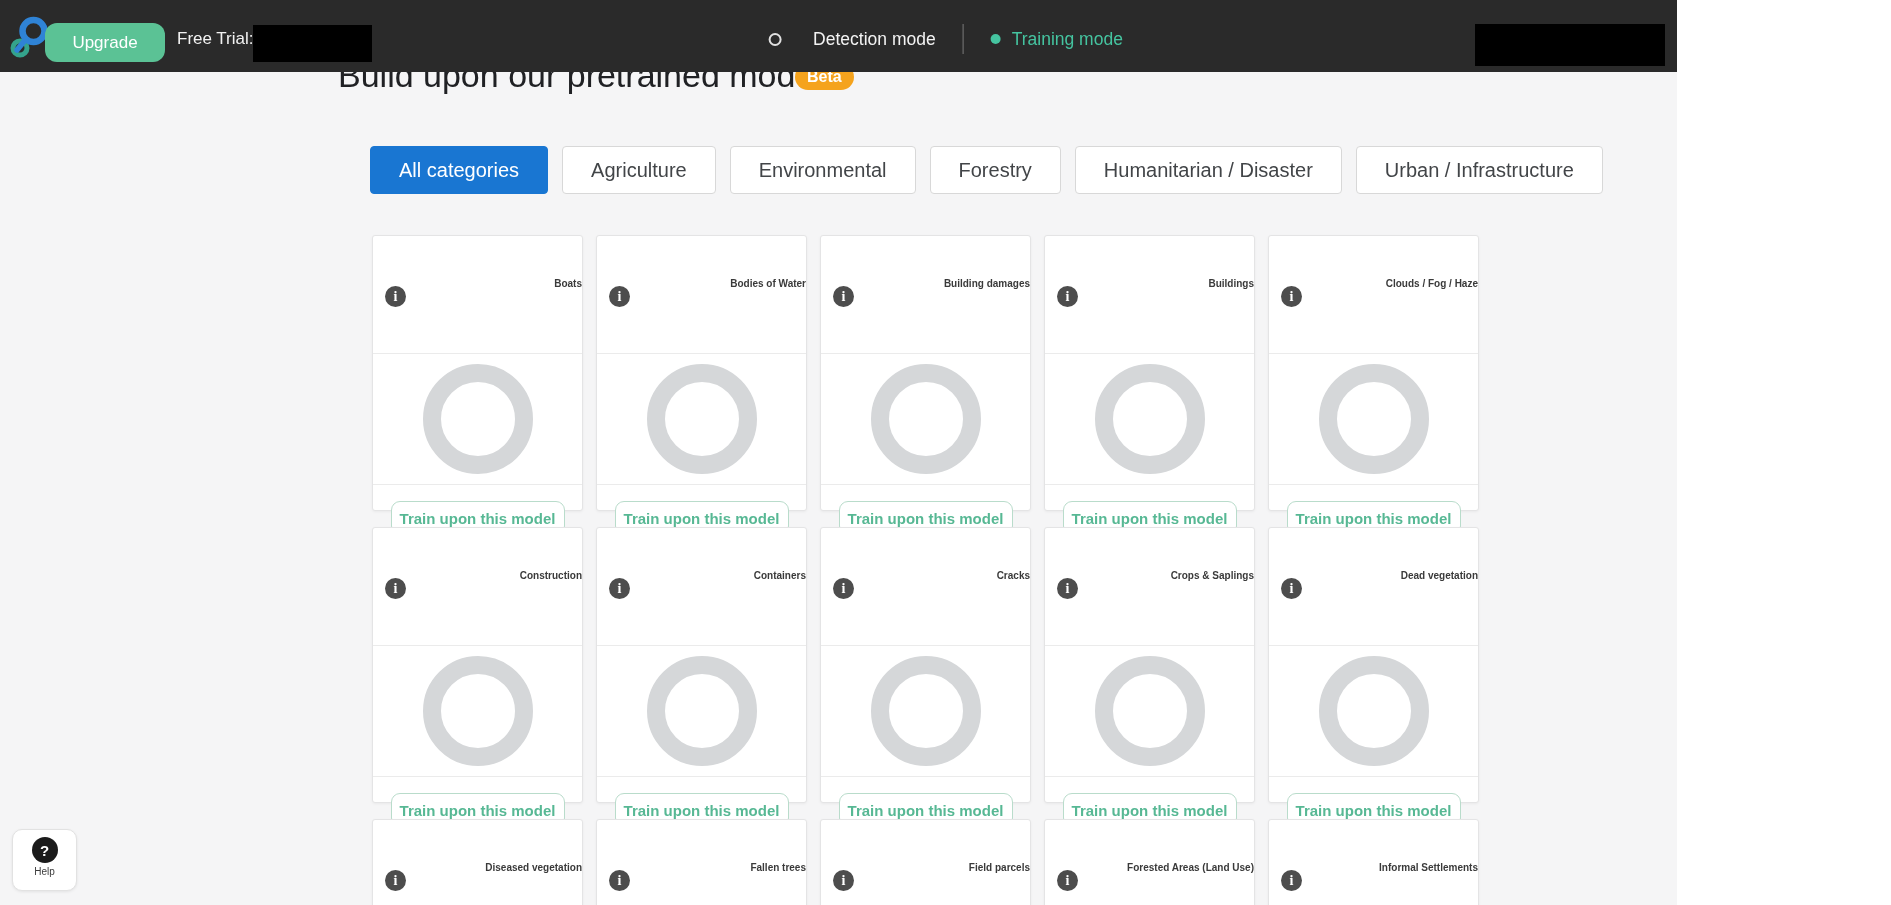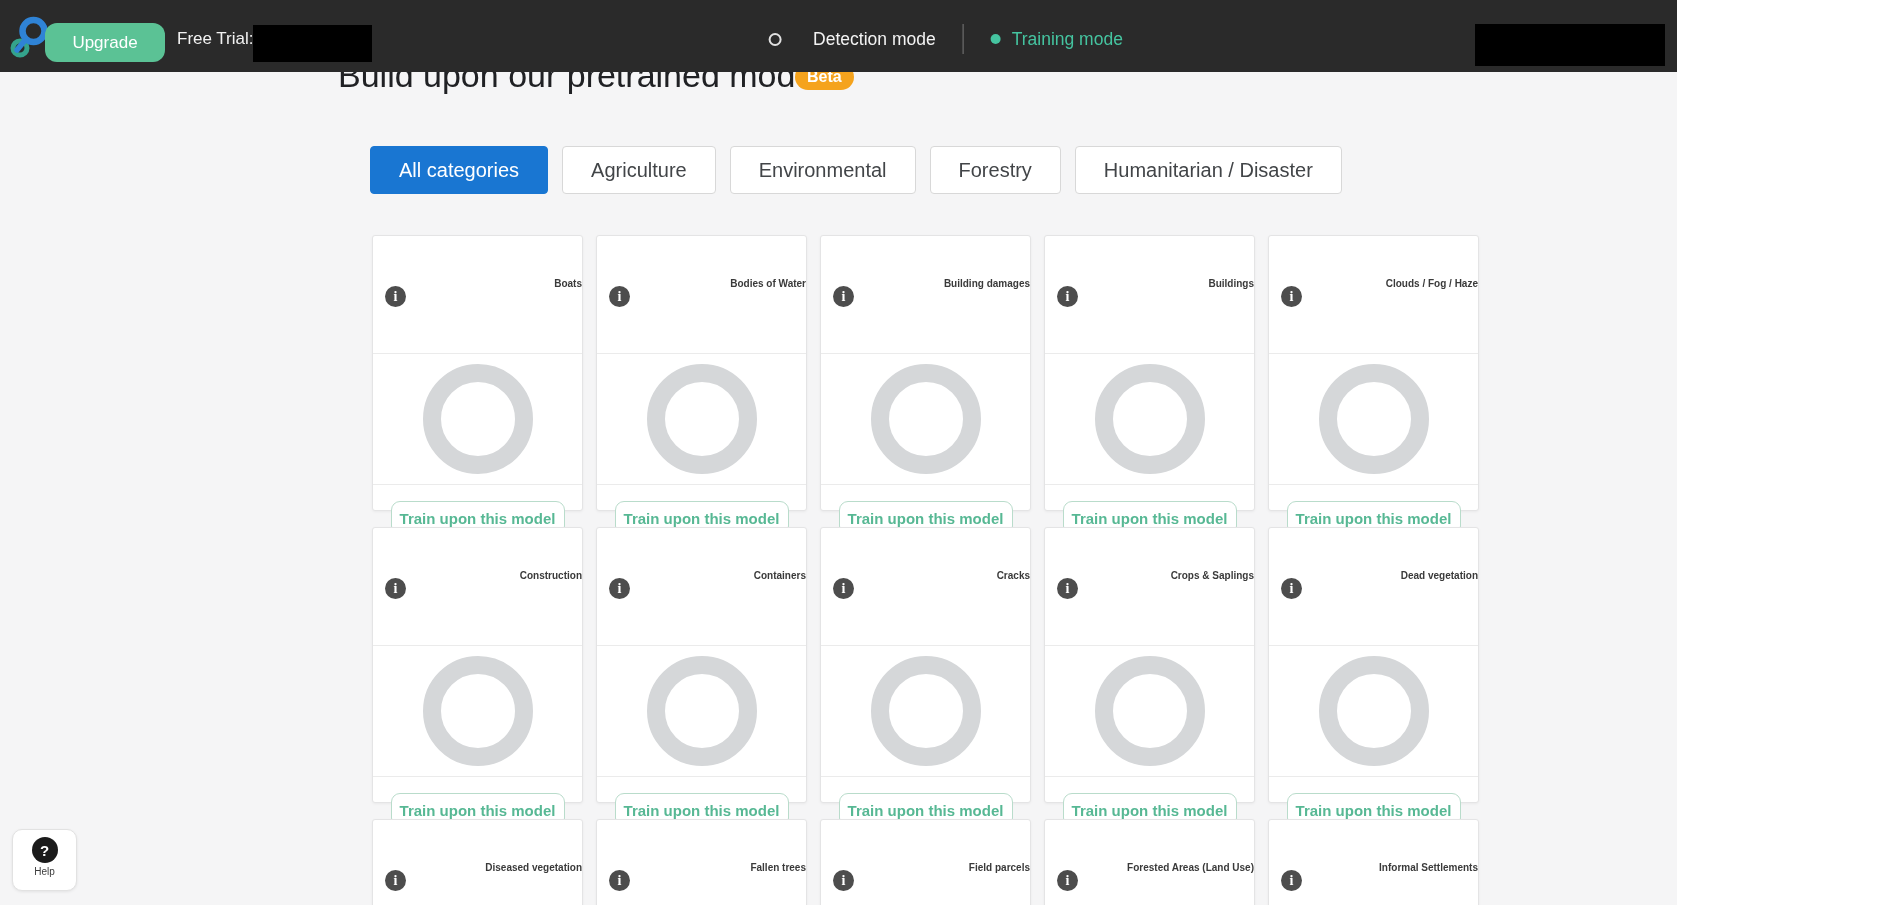--- a/index.html
+++ b/index.html
@@ -140,20 +140,21 @@
 
   <h1 class="page-title">Build upon our pretrained models</h1>
   <span class="beta-badge">Beta</span>
 
   <nav class="tabs" id="tabs">
       <button class="tab active">All categories</button>
       <button class="tab">Agriculture</button>
       <button class="tab">Environmental</button>
       <button class="tab">Forestry</button>
       <button class="tab">Humanitarian / Disaster</button>
+      <button class="tab">Urban / Infrastructure</button>
     </nav>
 
   <section class="grid" id="grid">
       <article class="card">
     <div class="card-header">
       <span class="info-icon">i</span>
       <div class="card-title">Boats</div>
     </div>
     <div class="card-media">
       <div class="ring"></div>

